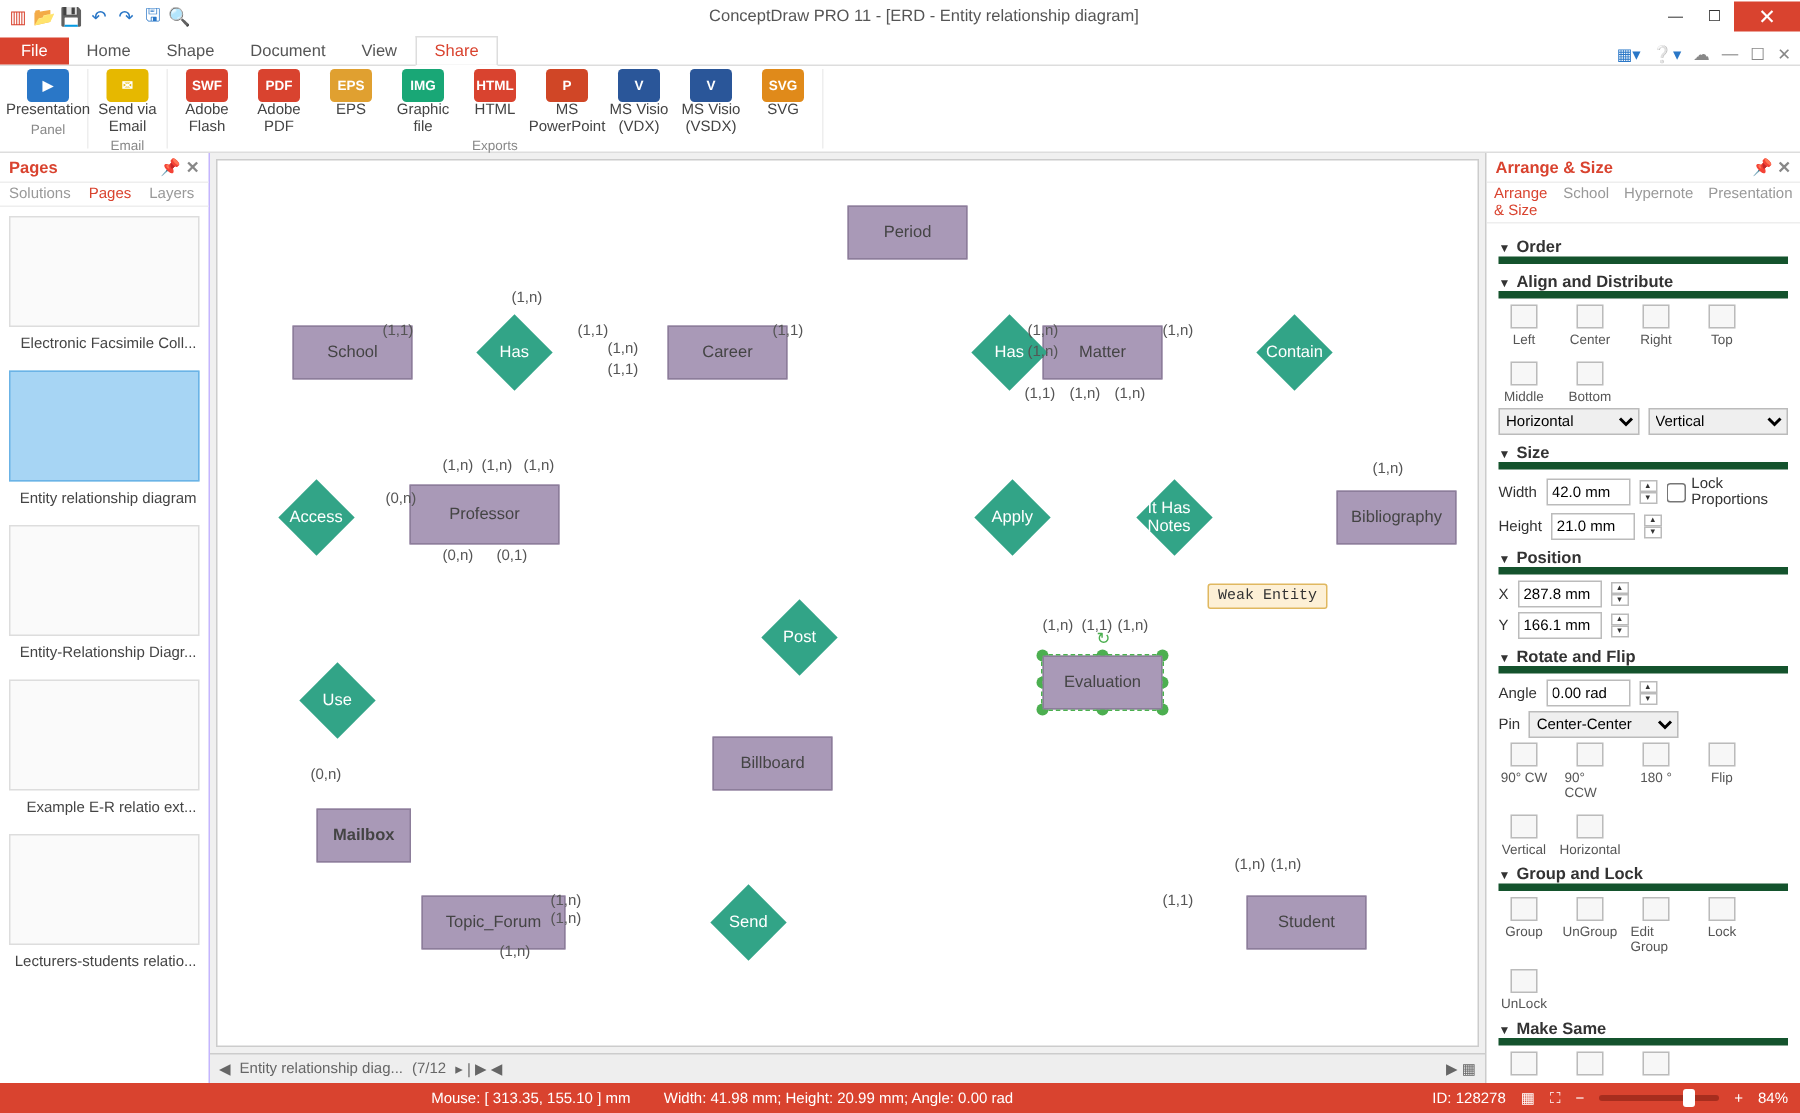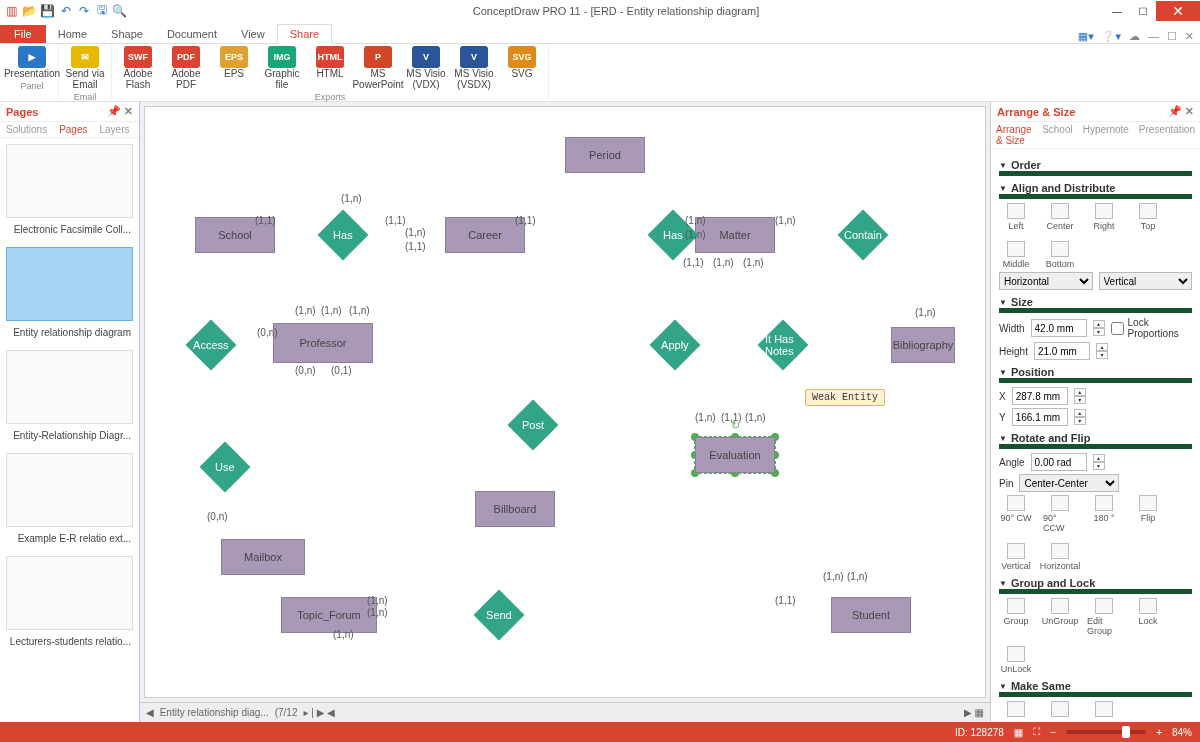--- a/index.html
+++ b/index.html
@@ -207,23 +207,23 @@
       </div>
   </div>
 
   <div class="canvaswrap">
     <div class="canvas" id="canvas">
         <div class="ent" style="left: 420px; top: 30px; width: 80px; height: 36px;">Period</div>
         <div class="ent" style="left: 50px; top: 110px; width: 80px; height: 36px;">School</div>
         <div class="ent" style="left: 300px; top: 110px; width: 80px; height: 36px;">Career</div>
         <div class="ent" style="left: 550px; top: 110px; width: 80px; height: 36px;">Matter</div>
         <div class="ent" style="left: 128px; top: 216px; width: 100px; height: 40px;">Professor</div>
-        <div class="ent" style="left: 746px; top: 220px; width: 64px; height: 36px;">Bibliography</div>
+        <div class="ent" style="left: 746px; top: 220px; width: 80px; height: 36px;">Bibliography</div>
         <div class="ent" style="left: 330px; top: 384px; width: 80px; height: 36px;">Billboard</div>
-        <div class="ent" style="left: 76px; top: 432px; width: 84px; height: 36px;">Mailbox</div>
+        <div class="ent" style="left: 66px; top: 432px; width: 63px; height: 36px; font-weight: bold;">Mailbox</div>
         <div class="ent" style="left: 136px; top: 490px; width: 96px; height: 36px;">Topic_Forum</div>
         <div class="selhandle" style="left: 546px; top: 326px;"></div>
         <div class="selhandle" style="left: 586px; top: 326px;"></div>
         <div class="selhandle" style="left: 626px; top: 326px;"></div>
         <div class="selhandle" style="left: 546px; top: 344px;"></div>
         <div class="selhandle" style="left: 626px; top: 344px;"></div>
         <div class="selhandle" style="left: 546px; top: 362px;"></div>
         <div class="selhandle" style="left: 586px; top: 362px;"></div>
         <div class="selhandle" style="left: 626px; top: 362px;"></div>
         <div style="position: absolute; left: 586px; top: 312px; color: rgb(76, 175, 80);">↻</div>
@@ -459,20 +459,25 @@
           <div class="minibtn">
             <div class="mi"></div>
           </div>
         </div>
     </div>
   </div>
 </div>
 
 <div class="statusbar">
   <span></span>
+  <span class="mid">
+    <span>Mouse: [ 313.35, 155.10 ]  mm</span>
+    &nbsp;&nbsp;&nbsp;&nbsp;&nbsp;&nbsp;
+    <span>Width: 41.98 mm;  Height: 20.99 mm;  Angle: 0.00 rad</span>
+  </span>
   <span class="right">
     <span>ID: 128278</span>
     <span>▦</span>
     <span>⛶</span>
     <span>−</span>
     <span class="zoomslider">
         <span class="knob"></span>
       </span>
     <span>+</span>
     <span>84%</span>

